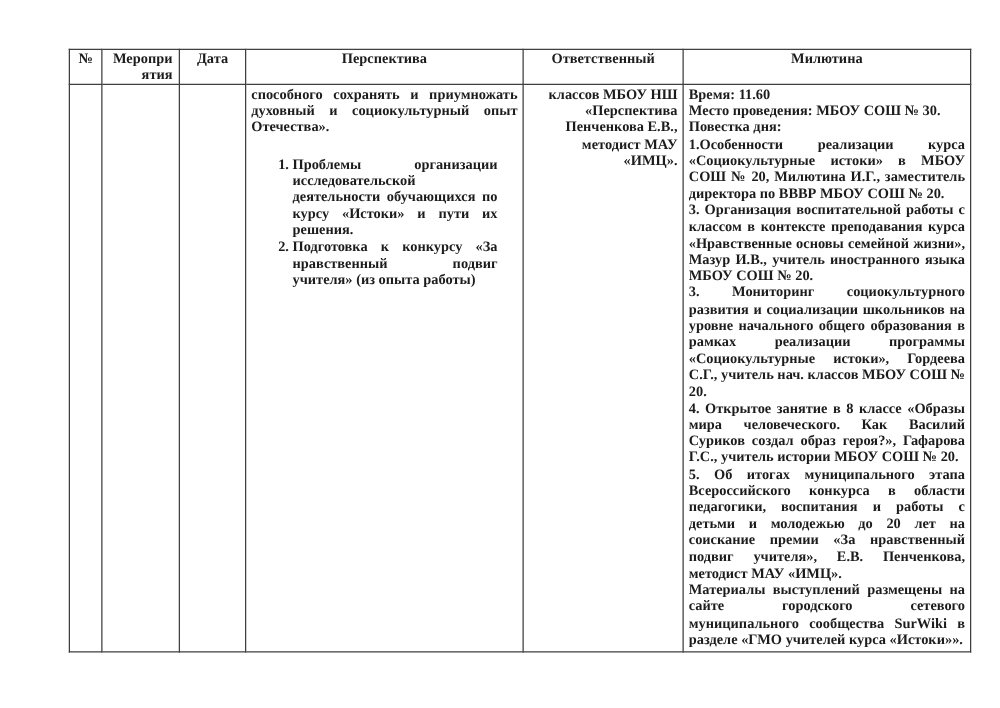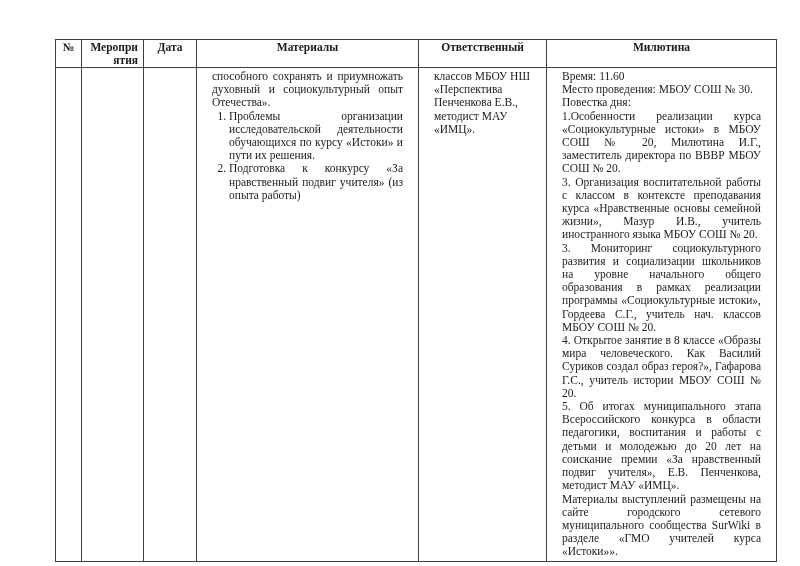--- a/index.html
+++ b/index.html
@@ -32,27 +32,28 @@
     line-height: 12.5px;
     height: 26px;
   }
   .doc-table th.th-break {
     word-break: break-all;
     overflow-wrap: anywhere;
     padding: 1px 5px;
     text-align: right;
   }
   .doc-table td {
-    padding: 2px 15px;
+    padding: 2px 4px;
     height: 429px;
+    font-weight: bold;
   }
   .just { text-align: justify; }
-  .cell-resp { text-align: left; }
+  .cell-resp { text-align: right; }
   .content-list {
-    margin: 0;
+    margin: 16px;
     padding-left: 17px;
     list-style: decimal outside;
   }
   .content-list li { text-align: justify; }
   .result-par { text-align: justify; }
 </style>
 </head>
 <body>
 
 <table class="doc-table">
@@ -62,21 +63,21 @@
     <col style="width:53px">
     <col style="width:222px">
     <col style="width:128px">
     <col style="width:230px">
   </colgroup>
   <thead>
     <tr>
       <th>№</th>
       <th class="th-break">Мероприятия</th>
       <th>Дата</th>
-      <th>Материалы</th>
+      <th>Перспектива</th>
       <th>Ответственный</th>
       <th>Милютина</th>
     </tr>
   </thead>
   <tbody>
     <tr>
       <td></td>
       <td></td>
       <td></td>
       <td>

